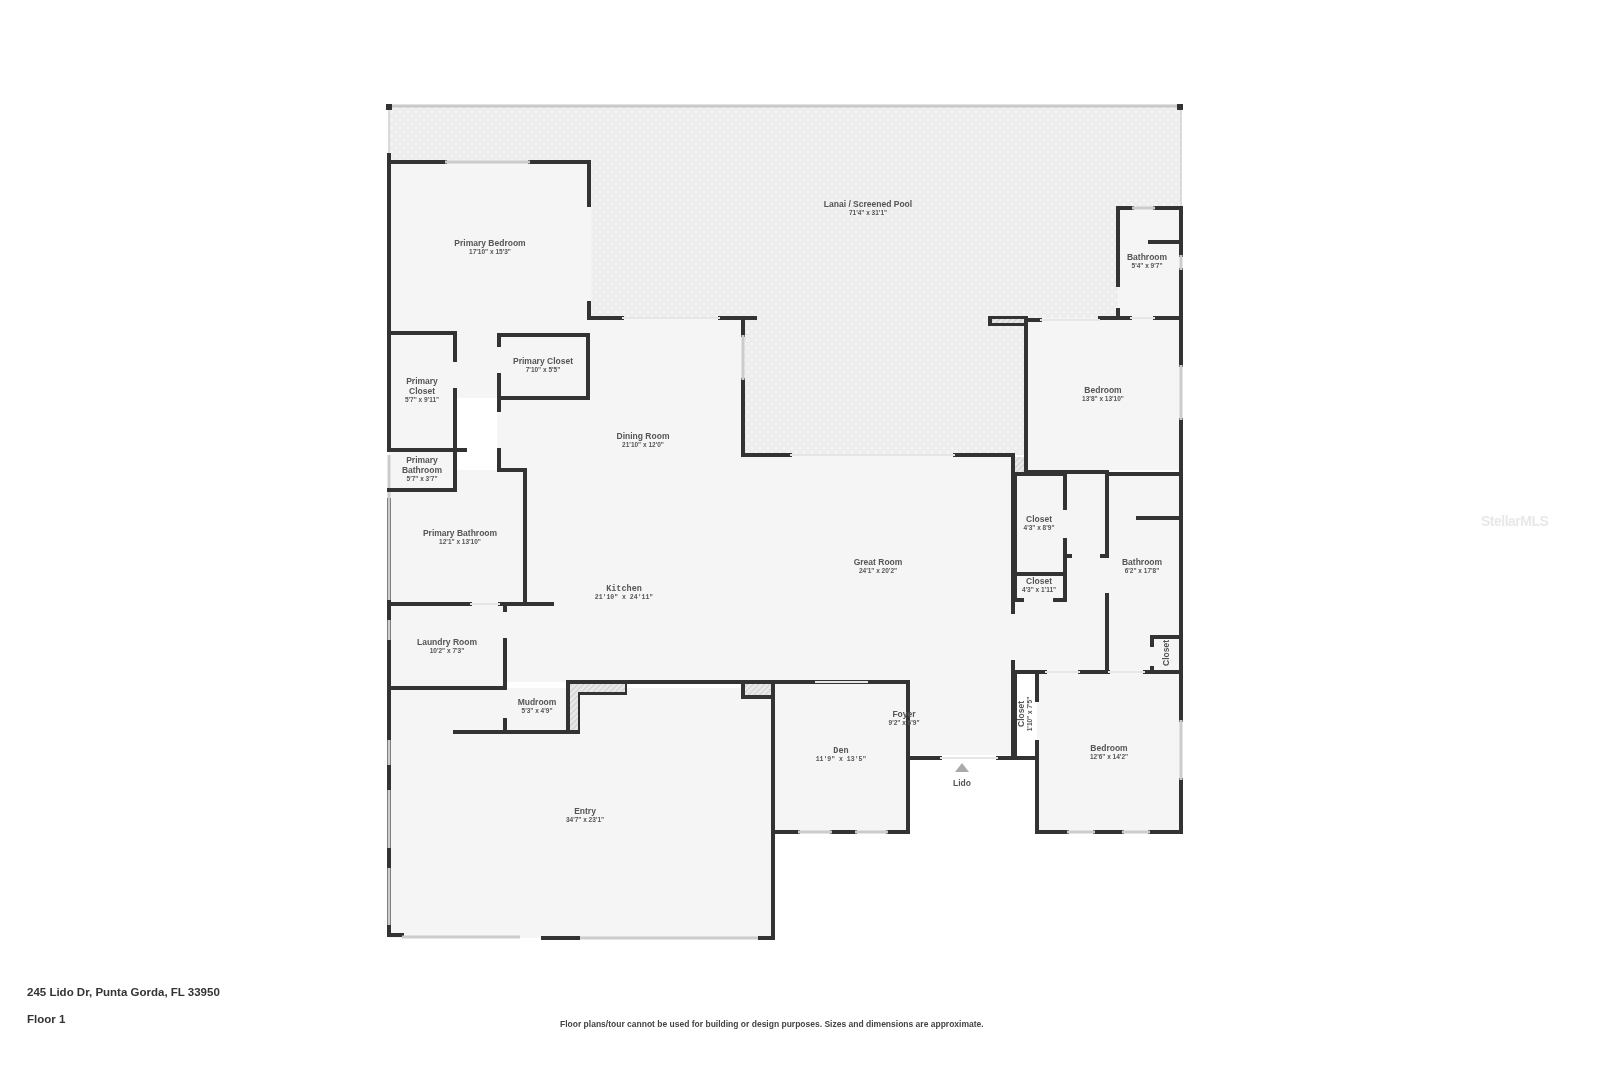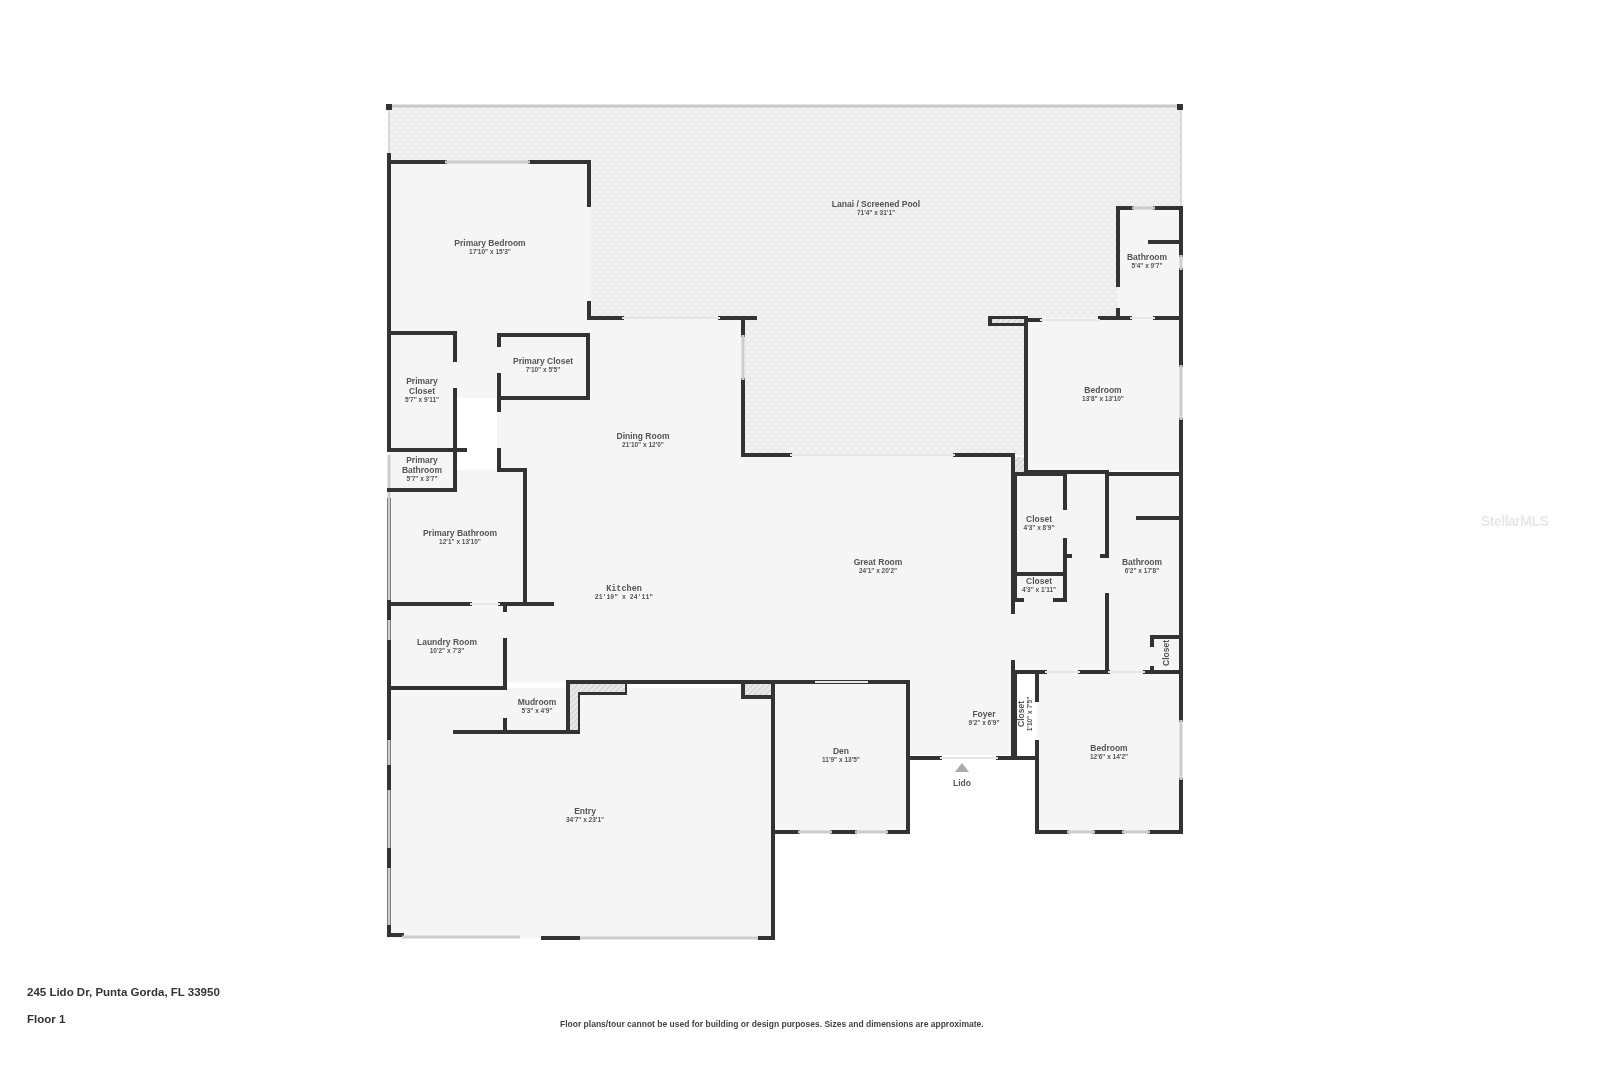--- a/index.html
+++ b/index.html
@@ -209,21 +209,21 @@
     <line x1="470" y1="604" x2="500" y2="604"></line>
     <line x1="1040" y1="320" x2="1100" y2="320"></line>
     <line x1="1130" y1="318" x2="1155" y2="318"></line>
     <line x1="1045" y1="672" x2="1080" y2="672"></line>
     <line x1="1108" y1="672" x2="1145" y2="672"></line>
   </g>
 
   <polygon points="955,772 969,772 962,763" fill="#aaaaaa"></polygon>
 </svg>
 
-<div class="room-label" style="left:868px;top:208px;margin-left:8px;">
+<div class="room-label" style="left:868px;top:208px;">
   <span class="name">Lanai / Screened Pool</span>
   <span class="dim">71'4" x 31'1"</span>
 </div>
 <div class="room-label" style="left:490px;top:247px;">
   <span class="name">Primary Bedroom</span>
   <span class="dim">17'10" x 15'3"</span>
 </div>
 <div class="room-label" style="left:422px;top:390px;">
   <span class="name" style="white-space:normal;width:50px;">Primary Closet</span>
   <span class="dim">5'7" x 9'11"</span>
@@ -257,25 +257,25 @@
   <span class="dim">21'10" x 24'11"</span>
 </div>
 <div class="room-label" style="left:878px;top:566px;">
   <span class="name">Great Room</span>
   <span class="dim">24'1" x 20'2"</span>
 </div>
 <div class="room-label" style="left:585px;top:815px;">
   <span class="name">Entry</span>
   <span class="dim">34'7" x 23'1"</span>
 </div>
-<div class="room-label" style="left:841px;top:755px;">
+<div class="room-label" style="left:841px;top:755px;font-family:Liberation Mono, monospace;">
   <span class="name">Den</span>
   <span class="dim">11'9" x 13'5"</span>
 </div>
-<div class="room-label" style="left:984px;top:718px;">
+<div class="room-label" style="left:904px;top:718px;">
   <span class="name">Foyer</span>
   <span class="dim">9'2" x 6'9"</span>
 </div>
 <div class="room-label" style="left:1147px;top:261px;">
   <span class="name">Bathroom</span>
   <span class="dim">5'4" x 9'7"</span>
 </div>
 <div class="room-label" style="left:1103px;top:394px;">
   <span class="name">Bedroom</span>
   <span class="dim">13'8" x 13'10"</span>

